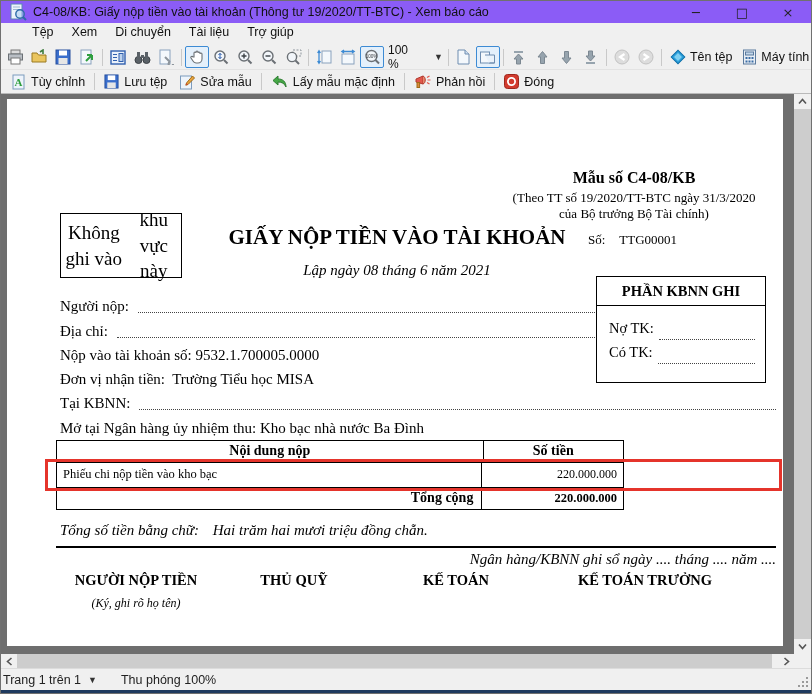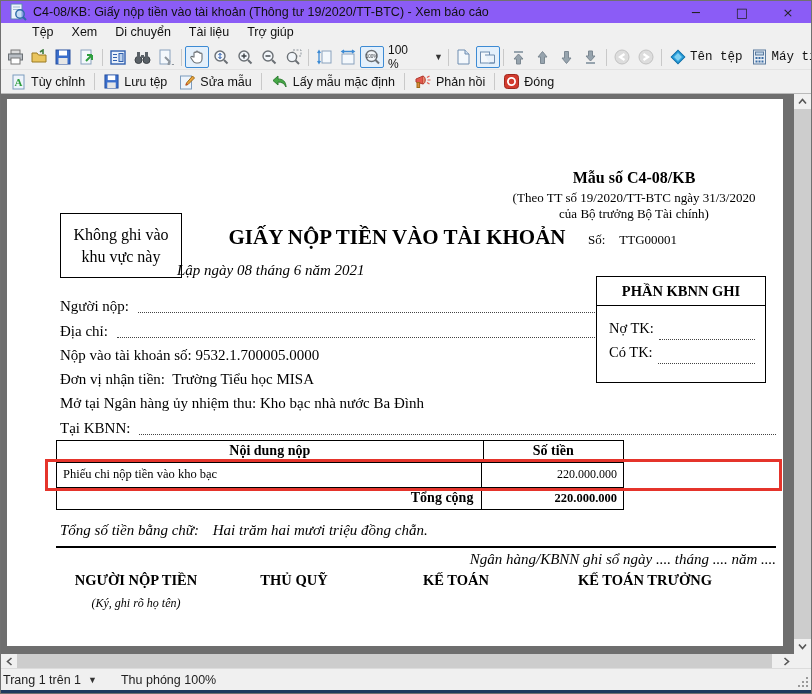--- a/index.html
+++ b/index.html
@@ -23,21 +23,21 @@
   
   .toolbar1 { height:25px; background:#f0f0f0; display:flex; align-items:center; padding-left:2px;
               flex:0 0 auto; border-bottom:1px solid #e3e3e3; }
   .tb-btn { width:24px; height:22px; display:flex; align-items:center; justify-content:center;
             border:1px solid transparent; border-radius:2px; flex:0 0 auto; }
   .tb-btn.sel { border-color:#3d8bd4; background:#e4f0fb; }
   .tb-sep { width:1px; height:17px; background:#c9c9c9; margin:0 3px; flex:0 0 auto; }
   .zoom-combo { display:flex; align-items:center; font-size:12px; color:#111; margin:0 2px 0 4px;gap:12px; }
   .zoom-combo .caret { font-size:9px; margin-left:14px; color:#333; }
   .tb-text-btn { display:flex; align-items:center; font-size:12.5px; color:#111; padding:1px 5px;
-                 border-radius:2px; white-space:nowrap;font-family:Liberation Mono, monospace; }
+                 border-radius:2px; white-space:nowrap; }
   .tb-text-btn svg { margin-right:4px; }
 
   
   .toolbar2 { height:24px; background:#f0f0f0; display:flex; align-items:center; padding-left:4px;
               flex:0 0 auto; border-bottom:1px solid #b9b9b9; }
   .tb2-btn { display:flex; align-items:center; font-size:12.5px; color:#111; padding:2px 6px;
              border-radius:2px; white-space:nowrap; }
   .tb2-btn svg { margin-right:5px; }
 
   
@@ -64,26 +64,26 @@
   .grip { position:absolute; right:2px; bottom:2px; }
   .bottom-strip { height:3px; background:#1f3a5f; flex:0 0 auto; }
 
   
   .abs { position:absolute; }
   .hdr-right { left:478px; top:70px; width:298px; text-align:center; }
   .hdr-right .l1 { font-weight:bold; font-size:16px; }
   .hdr-right .l2 { font-size:13px; margin-top:3px; }
   .hdr-right .l3 { font-size:13px;text-align:center; }
   .corner-box { left:53px; top:114px; width:122px; height:65px; border:1px solid #000;
-                display:flex; flex-direction:column; align-items:center; justify-content:center;
-                font-size:16px; text-align:center; line-height:1.35; }
+                display:flex; flex-direction:row; align-items:center; justify-content:center;
+                font-size:19px; text-align:center; line-height:1.35; }
   .main-title { left:170px; top:126px; width:440px; text-align:center; font-weight:bold; font-size:21px; }
   .doc-no { left:581px; top:133px; font-size:13px; }
   .doc-no b { font-weight:normal; margin-left:14px; }
-  .date-line { left:170px; top:163px; width:440px; font-style:italic; font-size:15px; }
+  .date-line { left:170px; top:163px; width:440px; text-align:center; font-style:italic; font-size:15px; }
   .kbnn-box { left:589px; top:177px; width:170px; height:107px; border:1px solid #000; }
   .kbnn-title { font-weight:bold; font-size:14.5px; text-align:center; padding:6px 0 5px;
                 border-bottom:1px solid #000; }
   .kbnn-body { padding:14px 10px 0 12px; font-size:14.5px; }
   .kbnn-line { display:flex; height:24px; }
   .dots { flex:1; border-bottom:1px dotted #444; margin:0 0 4px 5px; }
   .fields { left:53px; top:194px; width:716px; font-size:15px; }
   .field-row { display:flex; height:24.3px; align-items:flex-end; }
   .field-row .lbl { white-space:pre; padding-bottom:2px; }
   .field-row .val { white-space:pre; padding-bottom:2px; }
@@ -421,26 +421,26 @@
           </div>
           <div class="field-row">
             <span class="lbl">Nộp vào tài khoản số:</span>
             <span class="val"> 9532.1.700005.0000</span>
           </div>
           <div class="field-row">
             <span class="lbl">Đơn vị nhận tiền: </span>
             <span class="val"> Trường Tiểu học MISA</span>
           </div>
           <div class="field-row">
+            <span class="lbl">Tại KBNN: </span>
+            <span class="dots"></span>
+          </div>
+          <div class="field-row">
             <span class="lbl">Mở tại Ngân hàng ủy nhiệm thu:</span>
             <span class="val"> Kho bạc nhà nước Ba Đình</span>
-          </div>
-          <div class="field-row">
-            <span class="lbl">Tại KBNN: </span>
-            <span class="dots"></span>
           </div>
         </div>
 
         <div class="abs rtable">
           <div class="trow thead">
             <div class="tc1">Nội dung nộp</div>
             <div class="tc2">Số tiền</div>
           </div>
           <div class="trow tdata">
             <div class="tc1">Phiếu chi nộp tiền vào kho bạc</div>

